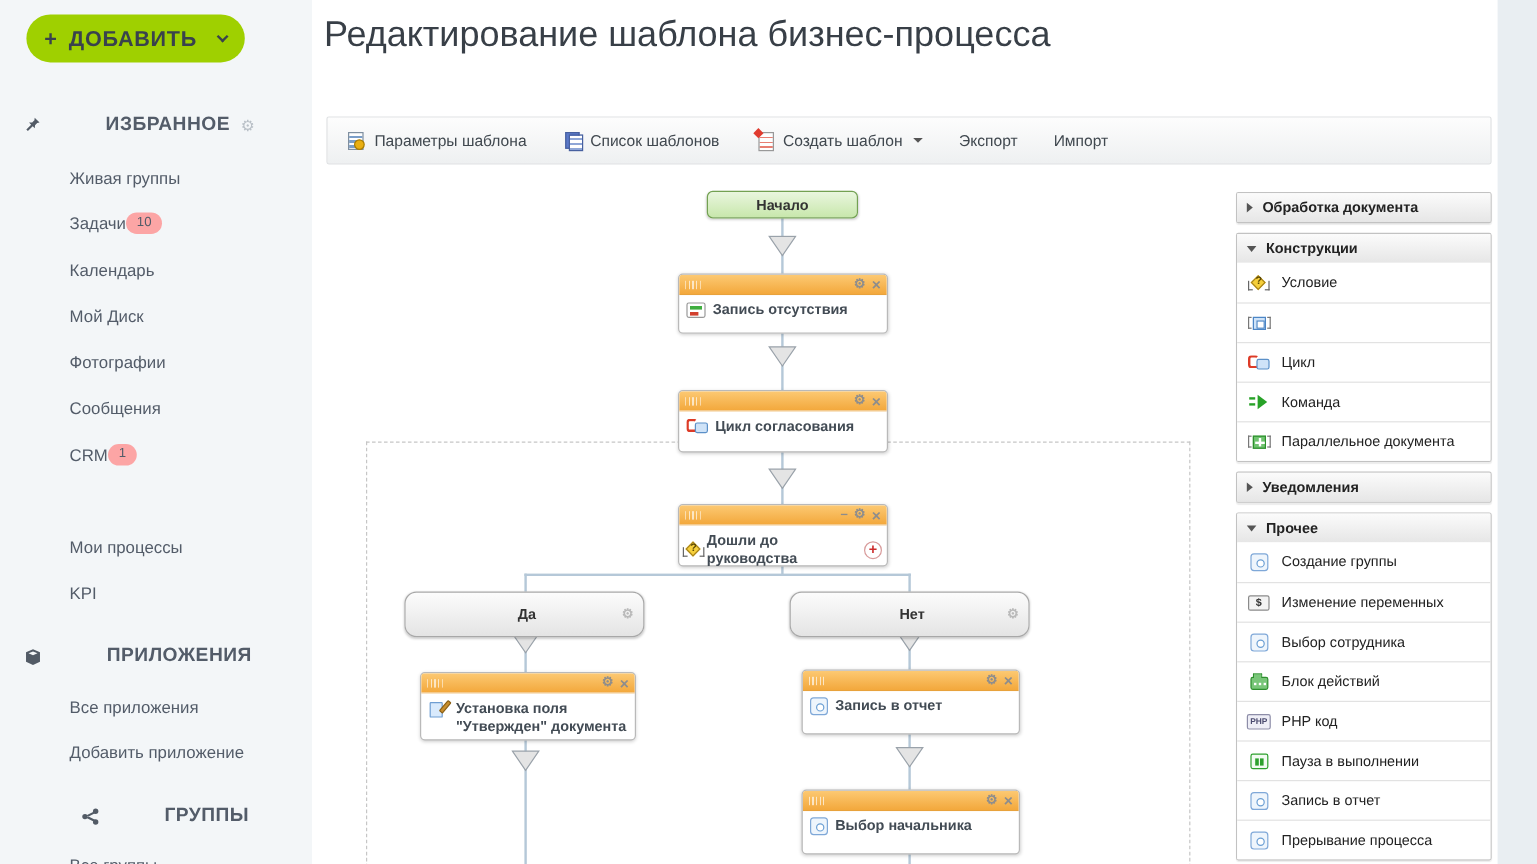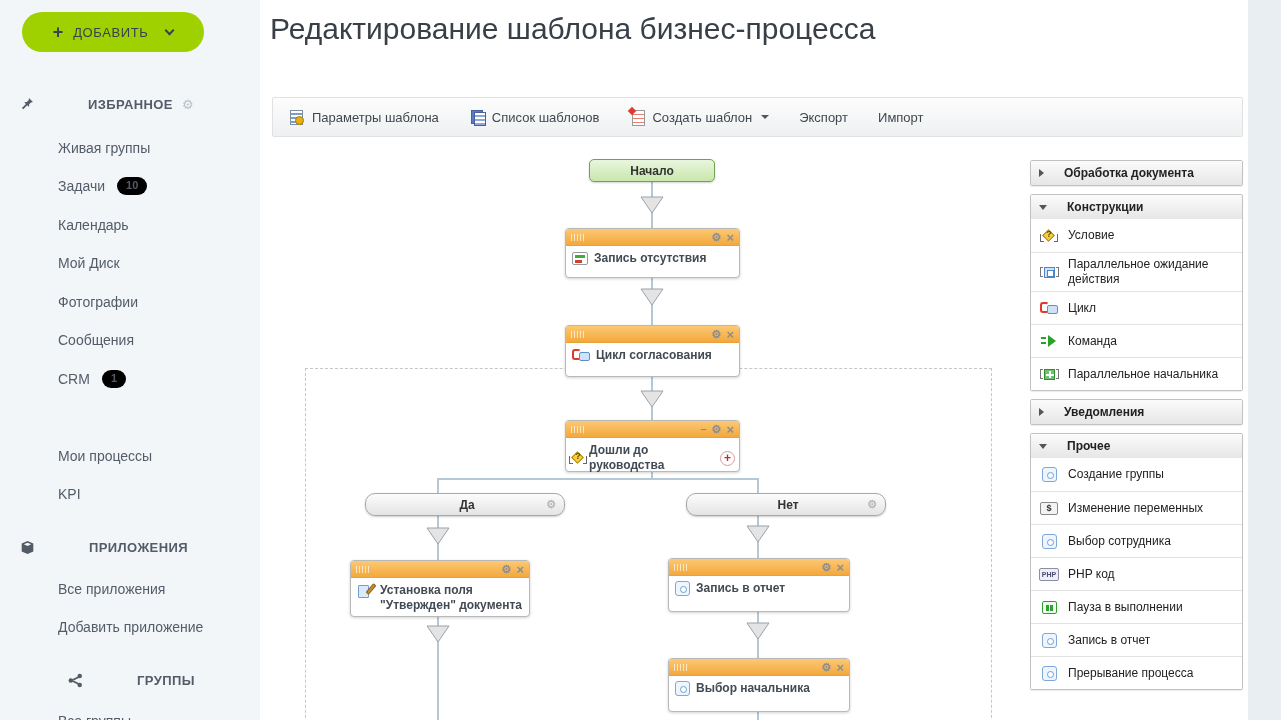--- a/index.html
+++ b/index.html
@@ -6,30 +6,30 @@
   html,body { width:1281px; height:720px; overflow:hidden; background:#e9eef2;
               font-family:"Liberation Sans", sans-serif; }
   #app { position:relative; width:1281px; height:720px; }
 
   
   .sidebar { position:absolute; left:0; top:0; width:260px; height:720px; background:#f3f6f8; }
   .add-btn { position:absolute; left:22px; top:12px; width:182px; height:40px; background:#9fd000;
              border:none; border-radius:21px; display:flex; align-items:center; justify-content:center;
              gap:10px; cursor:pointer; }
   .add-btn .plus { font-size:18px; font-weight:bold; color:#39424d; line-height:1; }
-  .add-btn .lbl { font-size:13px; font-weight:normal; color:#39424d; letter-spacing:.6px; }
+  .add-btn .lbl { font-size:18px; font-weight:bold; color:#39424d; letter-spacing:.6px; }
   .add-btn .chev { width:7px; height:7px; border-right:2px solid #39424d; border-bottom:2px solid #39424d;
                    transform:rotate(45deg); margin-left:8px; margin-top:-4px; }
   .sb-row { position:absolute; left:0; width:260px; height:22px; display:flex; align-items:center; cursor:pointer; }
   .sb-sec { padding-left:20px; gap:9px; }
-  .sb-sec .t { font-size:13px; font-weight:bold; color:#535c69; letter-spacing:.4px;padding-left:45px; }
+  .sb-sec .t { font-size:16px; font-weight:bold; color:#535c69; letter-spacing:.4px;padding-left:45px; }
   .sb-sec .gear-sm { font-size:13px; color:#b9c0c7; line-height:1; }
   .sb-item { padding-left:58px; }
   .sb-item .t { font-size:14px; color:#535c69; }
-  .badge { margin-left:12px; background:#000000; color:#525c69; font-size:11px; font-weight:bold;
+  .badge { background:#fca5a5; color:#525c69; font-size:11px; font-weight:normal;
            border-radius:10px; padding:2px 9px; line-height:1.2; }
   .svgic { flex:none; display:block; }
 
   
   .main { position:absolute; left:260px; top:0; width:988px; height:720px; background:#fff; }
   .page-title { position:absolute; left:10px; top:12px; font-size:30px; font-weight:300; color:#383f47; }
 
   .toolbar { position:absolute; left:12px; top:97px; width:971px; height:40px;
              background:linear-gradient(#fdfdfd,#eef0f1); border:1px solid #dfe1e3; border-radius:2px;
              display:flex; align-items:center; padding:0 16px; gap:30px; }
@@ -66,23 +66,23 @@
   .grip { width:13px; height:7px;
           background:repeating-linear-gradient(90deg, rgba(255,255,255,.65) 0 1px, transparent 1px 3px); }
   .hspace { flex:1; }
   .h-ic { font-size:11px; line-height:1; color:#8d8d8d; cursor:pointer; font-weight:bold; }
   .h-close { font-size:13px; }
   .bp-body { display:flex; align-items:center; gap:6px; padding:5px 6px; font-size:12px;
              font-weight:bold; color:#424b54; line-height:1.25; }
   .plus-circle { flex:none; width:15px; height:15px; border:1px solid #d89b9b; border-radius:50%;
                  background:#fff; color:#cc2a2a; font-size:12px; font-weight:bold; line-height:13px;
                  text-align:center; cursor:pointer; }
-  .branch-pill { position:absolute; width:200px; height:23px; background:linear-gradient(#fcfcfc,#e4e4e4);
+  .branch-pill { position:absolute; width:200px; height:38px; background:linear-gradient(#fcfcfc,#e4e4e4);
       border:1px solid #a8a8a8; border-radius:10px; box-shadow:0 1px 2px rgba(0,0,0,.2);
-      display:flex; align-items:center; padding:0 8px; cursor:pointer;margin-left:28px; }
+      display:flex; align-items:center; padding:0 8px; cursor:pointer; }
   .branch-pill .bl { flex:1; text-align:center; font-size:12px; font-weight:bold; color:#333; }
   .branch-pill .h-ic { color:#b9b9b9; }
 
   
   .fic { flex:none; position:relative; }
   .ic-abs { width:16px; height:13px; background:#fff; border:1px solid #999; border-radius:2px; }
   .ic-abs::before { content:""; position:absolute; left:2px; right:2px; top:2px; height:3px; background:#3fae3f; }
   .ic-abs::after { content:""; position:absolute; left:2px; width:7px; top:7px; height:3px; background:#d2402e; }
   .ic-loop { width:18px; height:15px; }
   .ic-loop .fold { position:absolute; right:0; top:4px; width:11px; height:9px; background:#cfe3f8;
@@ -105,21 +105,21 @@
                      border:1px solid #8a5f14; transform:rotate(40deg); border-radius:1px; }
   .ic-act { width:15px; height:15px; background:#eef5fc; border:1px solid #7fa8d8; border-radius:3px; }
   .ic-act::before { content:""; position:absolute; left:4px; top:4px; width:5px; height:5px;
                     border:1px solid #6b9fd4; border-radius:50%; background:#fff; }
 
   
   .palette { position:absolute; left:770px; top:160px; width:213px; }
   .pal-sec { border:1px solid #c2c2c2; border-radius:2px; margin-bottom:8px; background:#fff;
              box-shadow:0 1px 1px rgba(0,0,0,.08); }
   .pal-head { height:24px; background:linear-gradient(#fbfbfb,#e6e6e6); display:flex; align-items:center;
-              padding:0 8px; gap:20px; cursor:pointer; }
+              padding:0 8px; gap:8px; cursor:pointer; }
   .pal-head .t { font-size:12px; font-weight:bold; color:#222; }
   .arr-r { width:0; height:0; border-left:5px solid #555; border-top:4px solid transparent;
            border-bottom:4px solid transparent; }
   .arr-d { width:0; height:0; border-top:5px solid #555; border-left:4px solid transparent;
            border-right:4px solid transparent; }
   .pal-item { display:flex; align-items:center; gap:9px; padding:0 8px; min-height:33px;
               border-top:1px solid #e2e2e2; font-size:12px; color:#222; cursor:pointer; background:#fff; }
   .pal-item .t { line-height:1.25; padding:4px 0; }
   .pic { flex:none; position:relative; width:20px; display:flex; justify-content:center; align-items:center; }
   .brkwrap { display:flex; align-items:center; gap:1px; }
@@ -418,21 +418,20 @@
           <span class="t">Условие</span>
         </div>
         <div class="pal-item">
           <span class="pic">
               <span class="brkwrap">
                 <span class="brk l"></span>
                 <span class="sq-blue"></span>
                 <span class="brk r"></span>
               </span>
             </span>
-          <span class="t">Параллельное ожидание действия</span>
         </div>
         <div class="pal-item">
           <span class="pic">
               <span class="fic ic-loop" style="position:relative;">
                 <span class="larr"></span>
                 <span class="fold"></span>
               </span>
             </span>
           <span class="t">Цикл</span>
         </div>
@@ -443,21 +442,21 @@
           <span class="t">Команда</span>
         </div>
         <div class="pal-item">
           <span class="pic">
               <span class="brkwrap">
                 <span class="brk l"></span>
                 <span class="sq-green"></span>
                 <span class="brk r"></span>
               </span>
             </span>
-          <span class="t">Параллельное начальника</span>
+          <span class="t">Параллельное документа</span>
         </div>
       </div>
 
       <div class="pal-sec">
         <div class="pal-head">
           <span class="arr-r"></span>
           <span class="t">Уведомления</span>
         </div>
       </div>
 
@@ -479,20 +478,26 @@
           <span class="t">Изменение переменных</span>
         </div>
         <div class="pal-item">
           <span class="pic">
               <span class="fic ic-act" style="position:relative;"></span>
             </span>
           <span class="t">Выбор сотрудника</span>
         </div>
         <div class="pal-item">
           <span class="pic">
+              <span class="ic-folder"></span>
+            </span>
+          <span class="t">Блок действий</span>
+        </div>
+        <div class="pal-item">
+          <span class="pic">
               <span class="ic-php">PHP</span>
             </span>
           <span class="t">PHP код</span>
         </div>
         <div class="pal-item">
           <span class="pic">
               <span class="ic-pause"></span>
             </span>
           <span class="t">Пауза в выполнении</span>
         </div>

